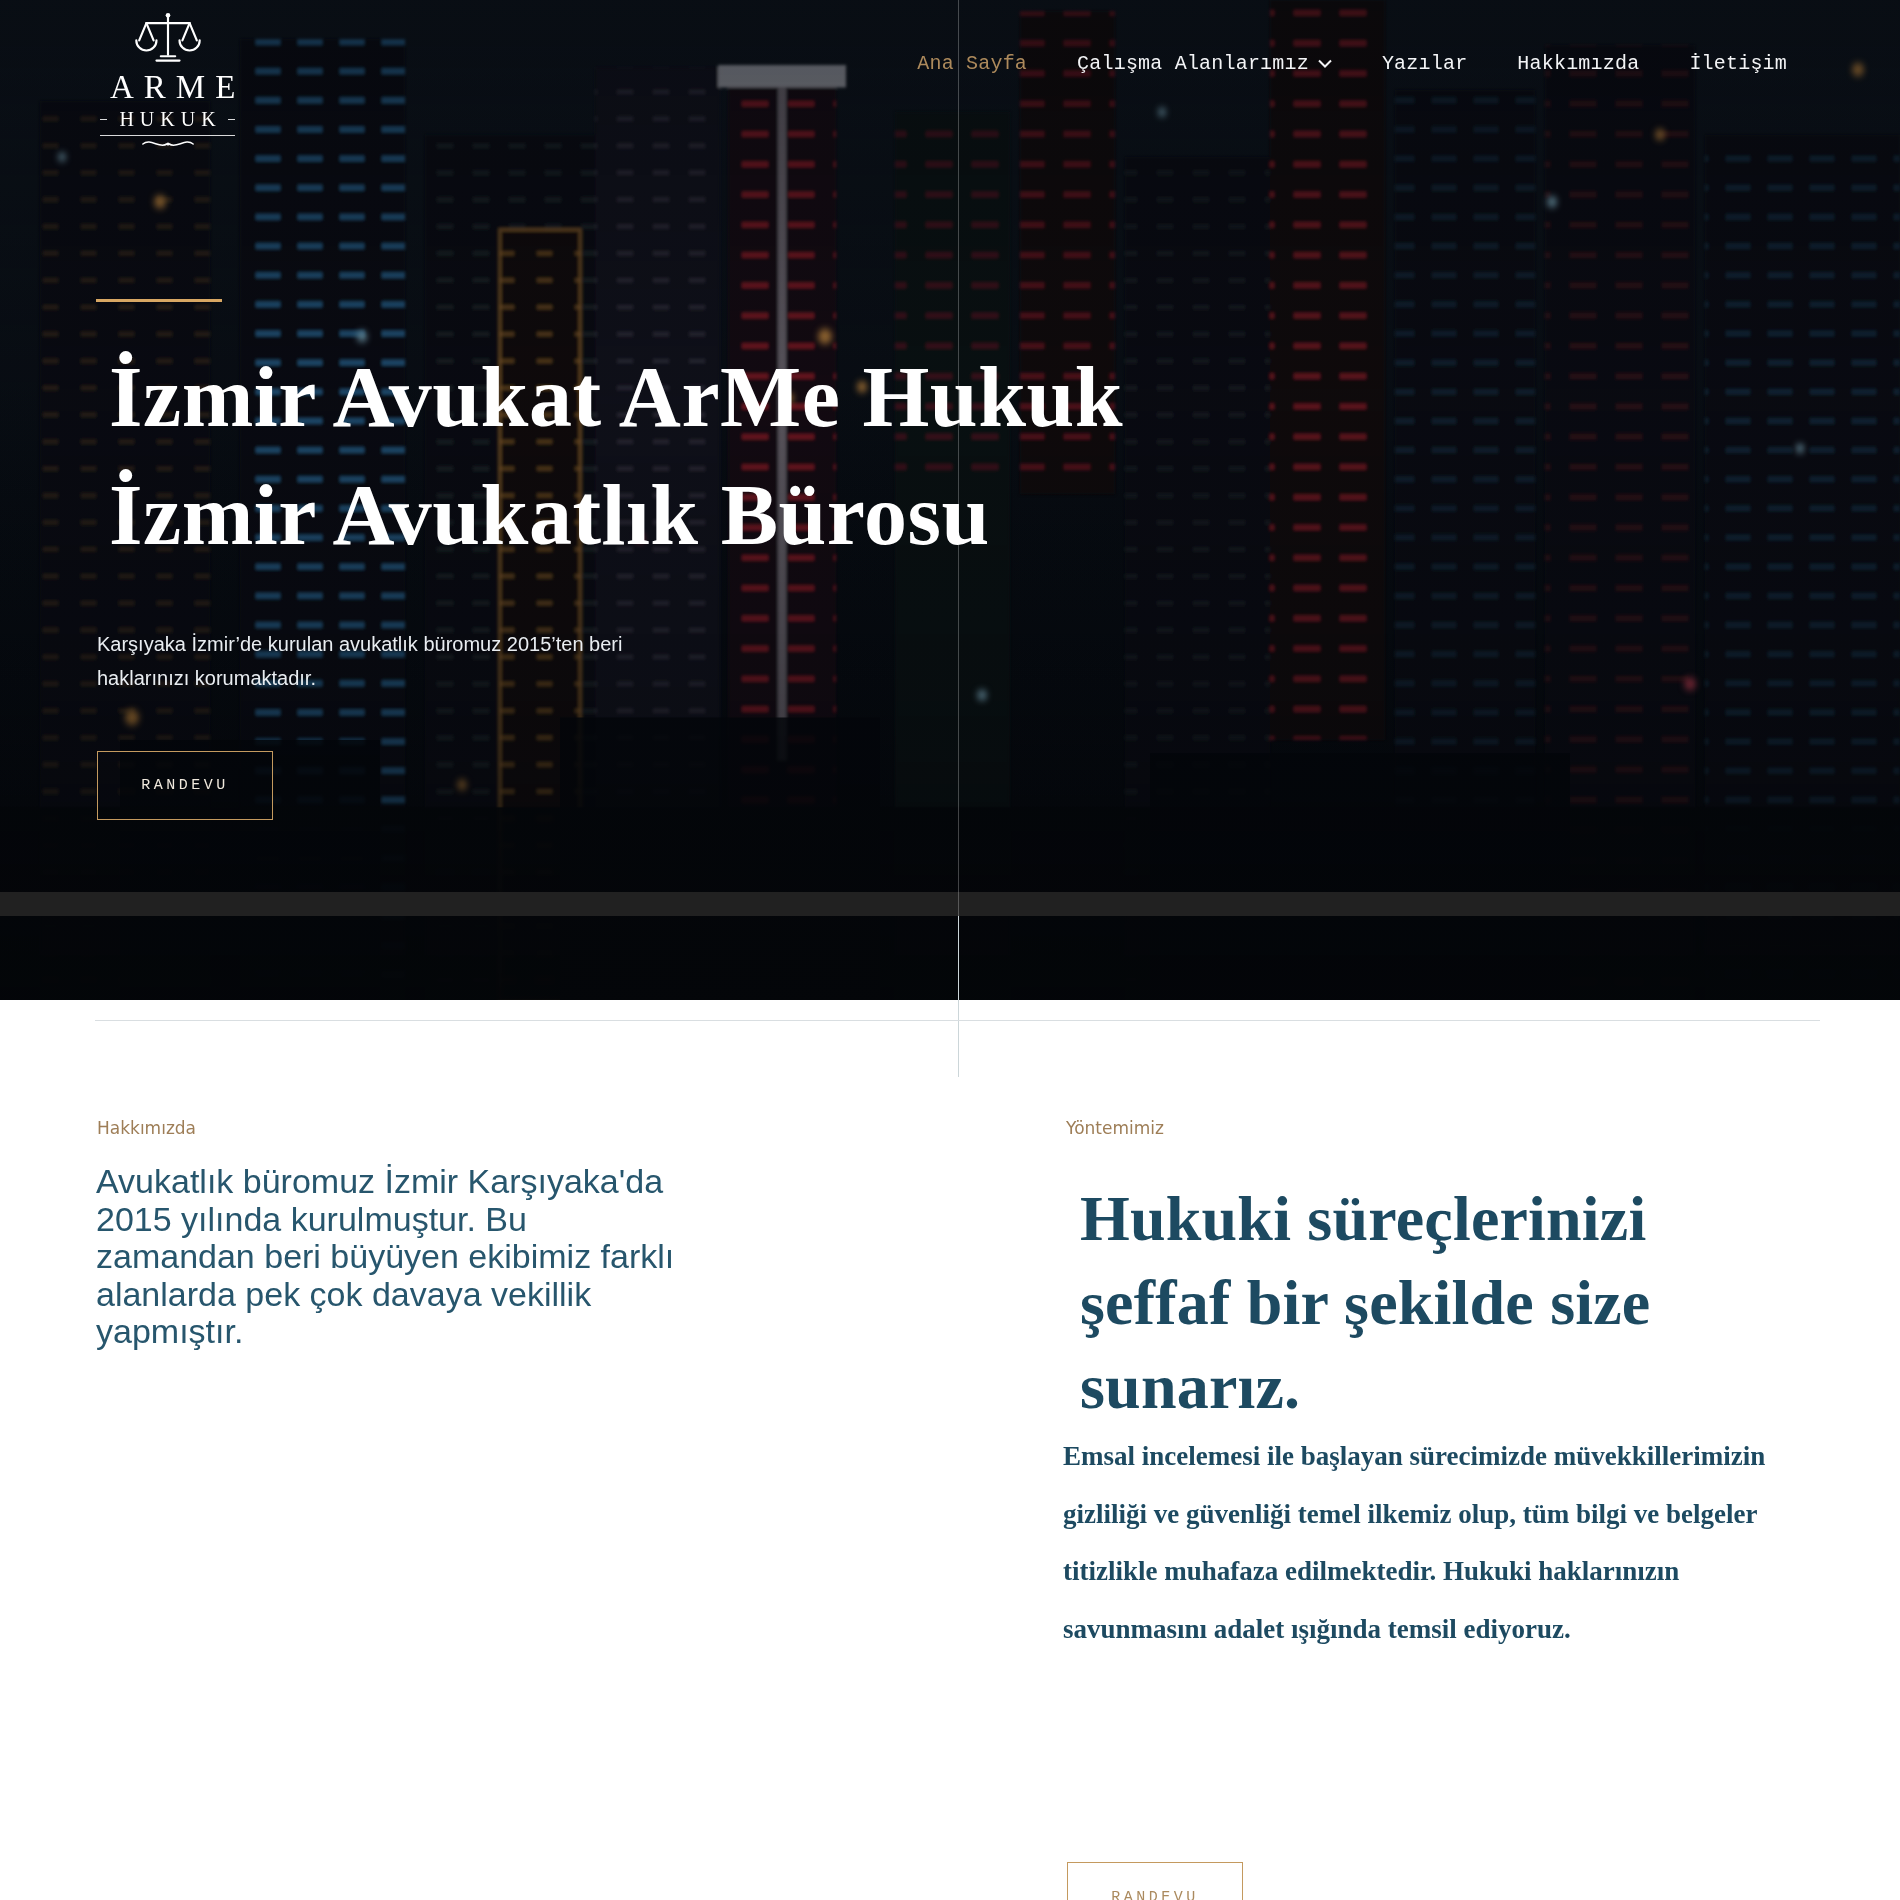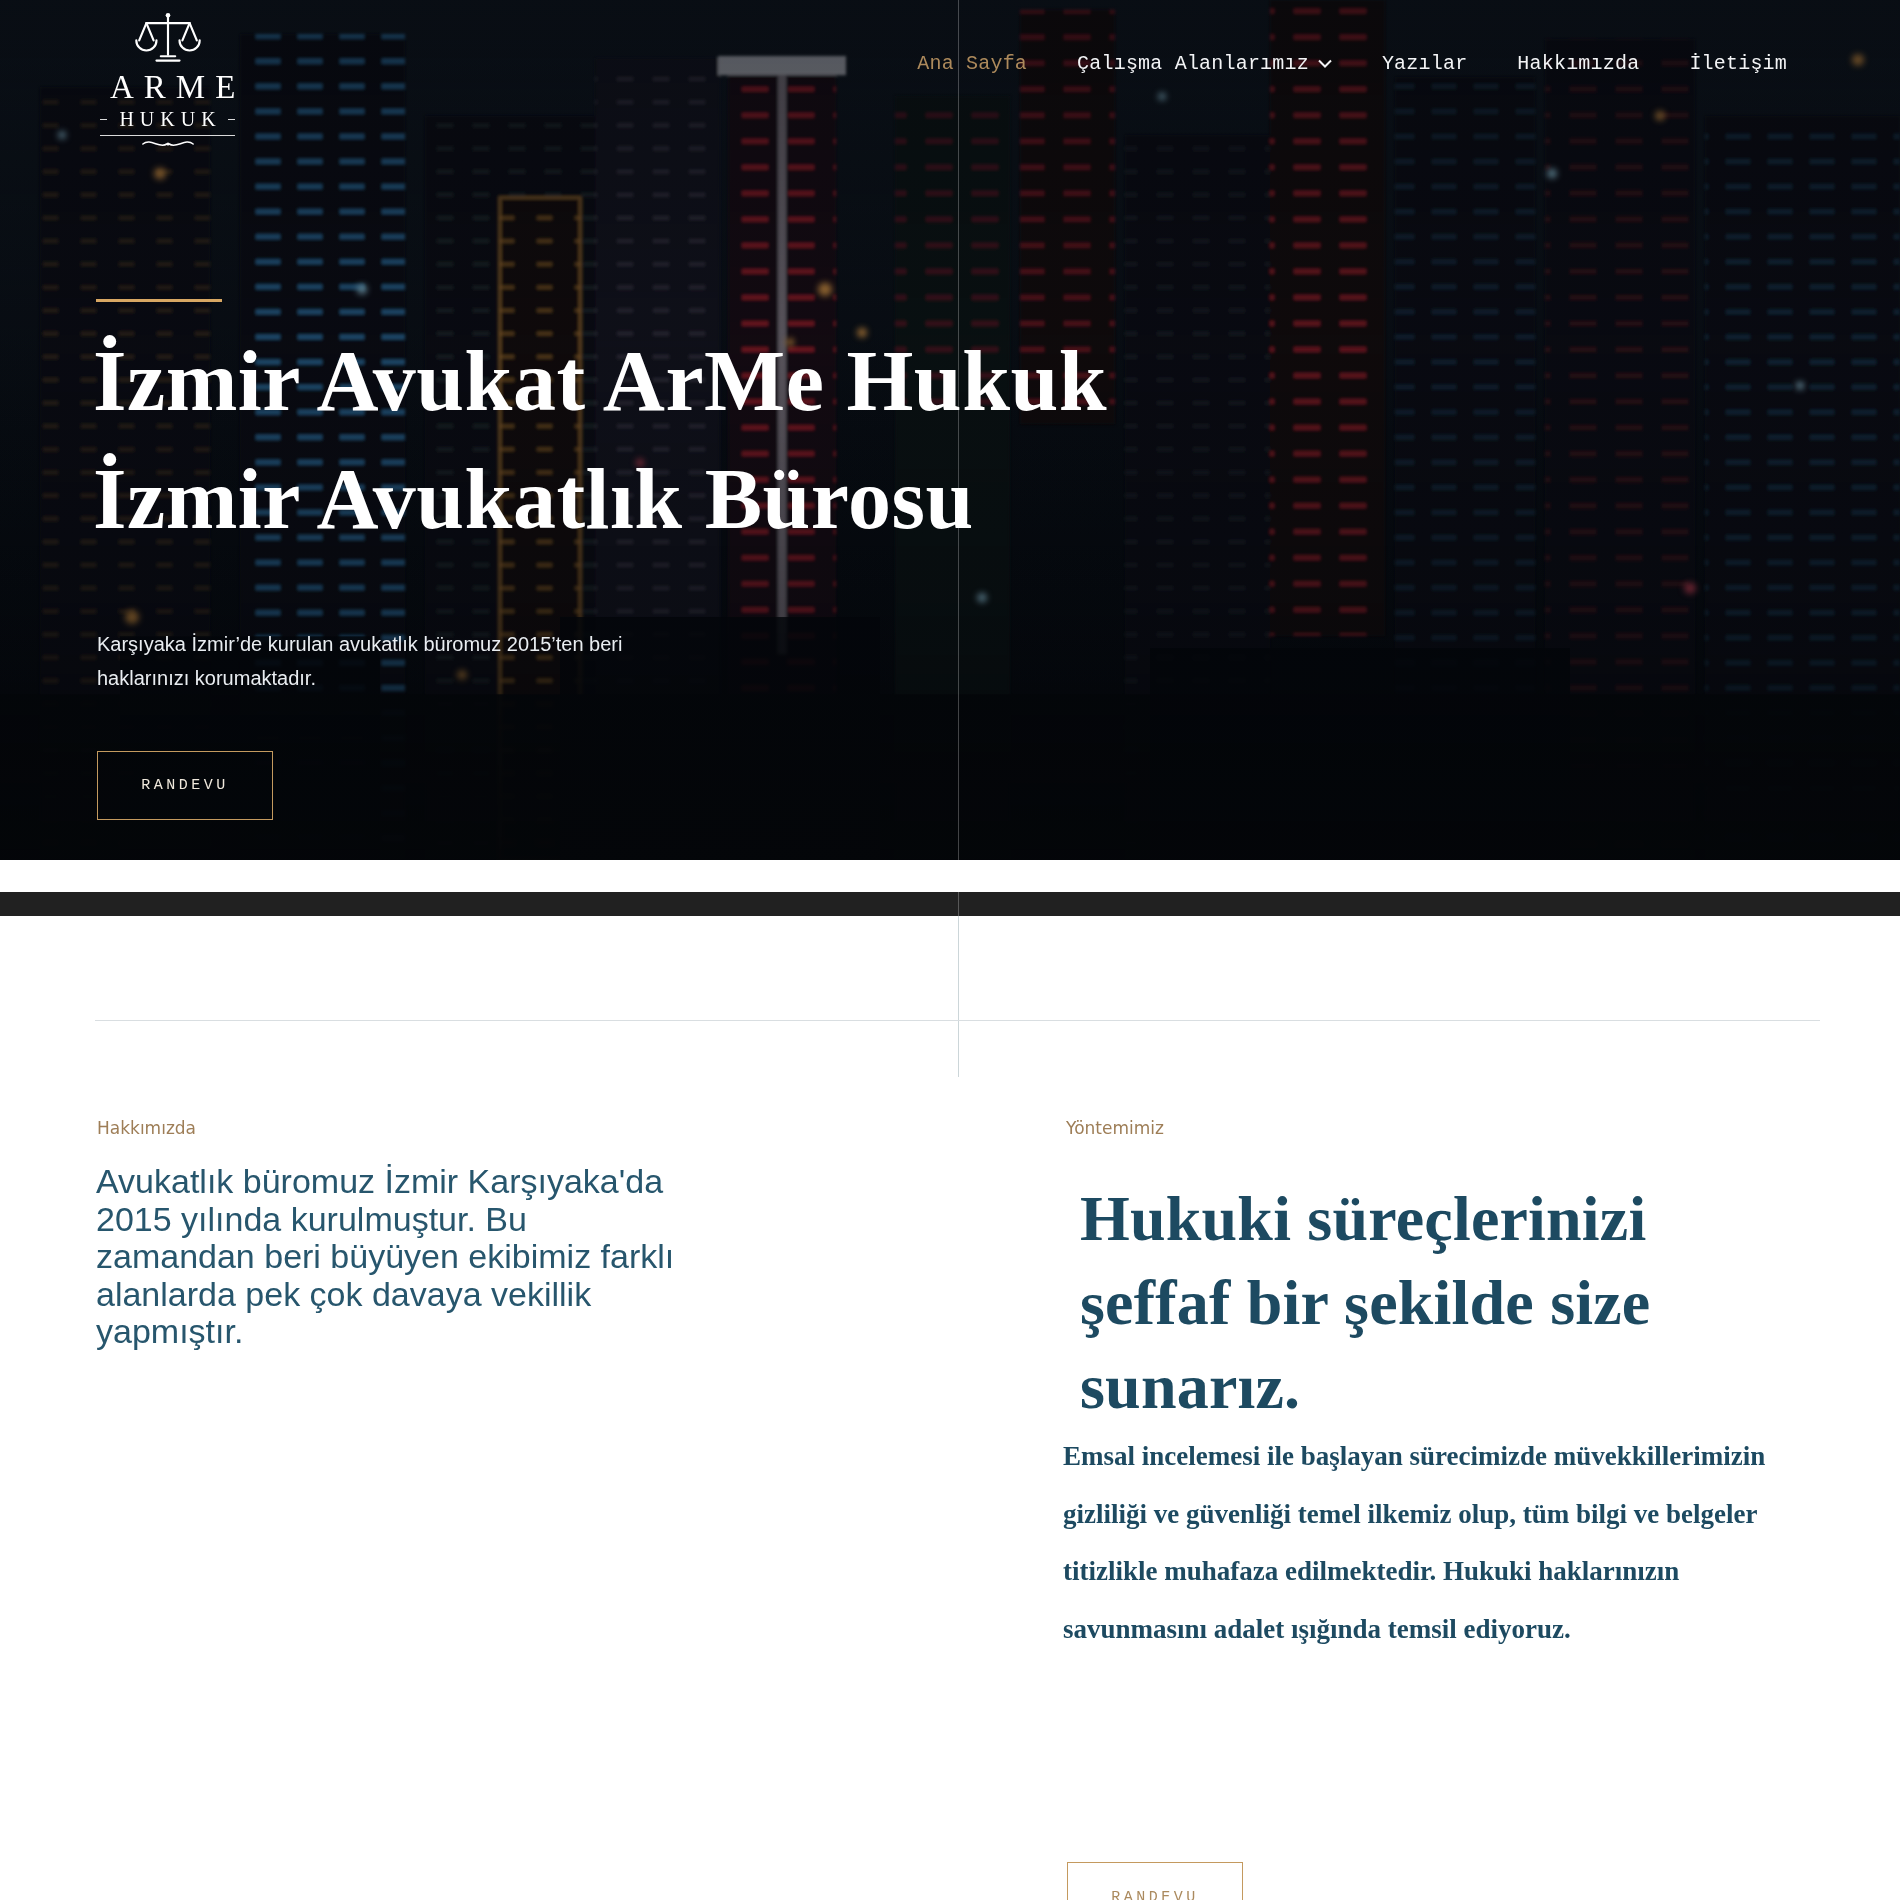--- a/index.html
+++ b/index.html
@@ -1,20 +1,20 @@
 <!DOCTYPE html>
 <html lang="tr"><head>
 <meta charset="utf-8">
 <style>
   html,body{margin:0;padding:0;background:#ffffff;}
   .page{position:relative;width:1900px;height:1900px;overflow:hidden;
         font-family:"Liberation Sans","DejaVu Sans",sans-serif;background:#ffffff;}
 
   
-  .hero{position:absolute;left:0;top:0;width:1900px;height:860px;overflow:hidden;background:#070a10;}
+  .hero{position:absolute;left:0;top:0;width:1900px;height:1000px;overflow:hidden;background:#070a10;}
   .hero svg.city{position:absolute;left:0;top:0;width:100%;height:100%;display:block;}
   .hero .shade{position:absolute;inset:0;
       background:linear-gradient(180deg,rgba(3,6,10,.60) 0%,rgba(3,6,10,.38) 40%,rgba(3,6,10,.55) 72%,rgba(4,6,9,.85) 100%);}
 
   .band{position:absolute;left:0;top:892px;width:1900px;height:24px;background:#212121;}
 
   
   .vline-dark{position:absolute;left:958px;top:0;width:1px;height:916px;background:rgba(255,255,255,.25);}
   .vline-light{position:absolute;left:958px;top:916px;width:1px;height:161px;background:#ccd6d9;}
   .hrule{position:absolute;left:95px;top:1020px;width:1725px;height:1px;background:#d9dee1;}
@@ -29,21 +29,21 @@
   .logo .sub{font-family:"Liberation Serif","DejaVu Serif",serif;font-size:20px;letter-spacing:6px;padding-left:6px;}
   .logo .baseln{height:1px;background:rgba(255,255,255,.85);margin-top:4px;}
   .logo .flourish{margin-top:2px;}
 
   nav.menu{position:absolute;top:0;right:113px;height:126px;display:flex;align-items:center;gap:50px;}
   nav.menu a{color:#f3f4f6;text-decoration:none;font-size:20px;letter-spacing:.2px;display:flex;align-items:center;gap:9px;font-family:Liberation Mono, monospace;}
   nav.menu a.active{color:#ad8a5c;}
 
   
   .hero-line{position:absolute;left:96px;top:299px;width:126px;height:3px;background:#d8a763;}
-  h1.hero-title{position:absolute;left:93px;top:322px;margin:0;color:#ffffff;
+  h1.hero-title{position:absolute;left:93px;top:322px;margin:16px;color:#ffffff;
       font-family:"Liberation Serif","DejaVu Serif",serif;font-weight:700;
       font-size:86px;line-height:118px;letter-spacing:.5px;}
   .hero-sub{position:absolute;left:97px;top:627px;width:580px;margin:0;color:#e9edf1;
       font-size:20px;line-height:34px;}
   .btn{box-sizing:border-box;display:flex;align-items:center;justify-content:center;
       border:1px solid #c49a5f;background:transparent;cursor:pointer;
       font-family:Liberation Mono, monospace;font-size:15px;letter-spacing:3.5px;}
   .btn.hero-btn{position:absolute;left:97px;top:751px;width:176px;height:69px;color:#efe8dc;}
   .btn.bottom-btn{position:absolute;left:1067px;top:1862px;width:176px;height:70px;color:#ab8a5e;}
 

